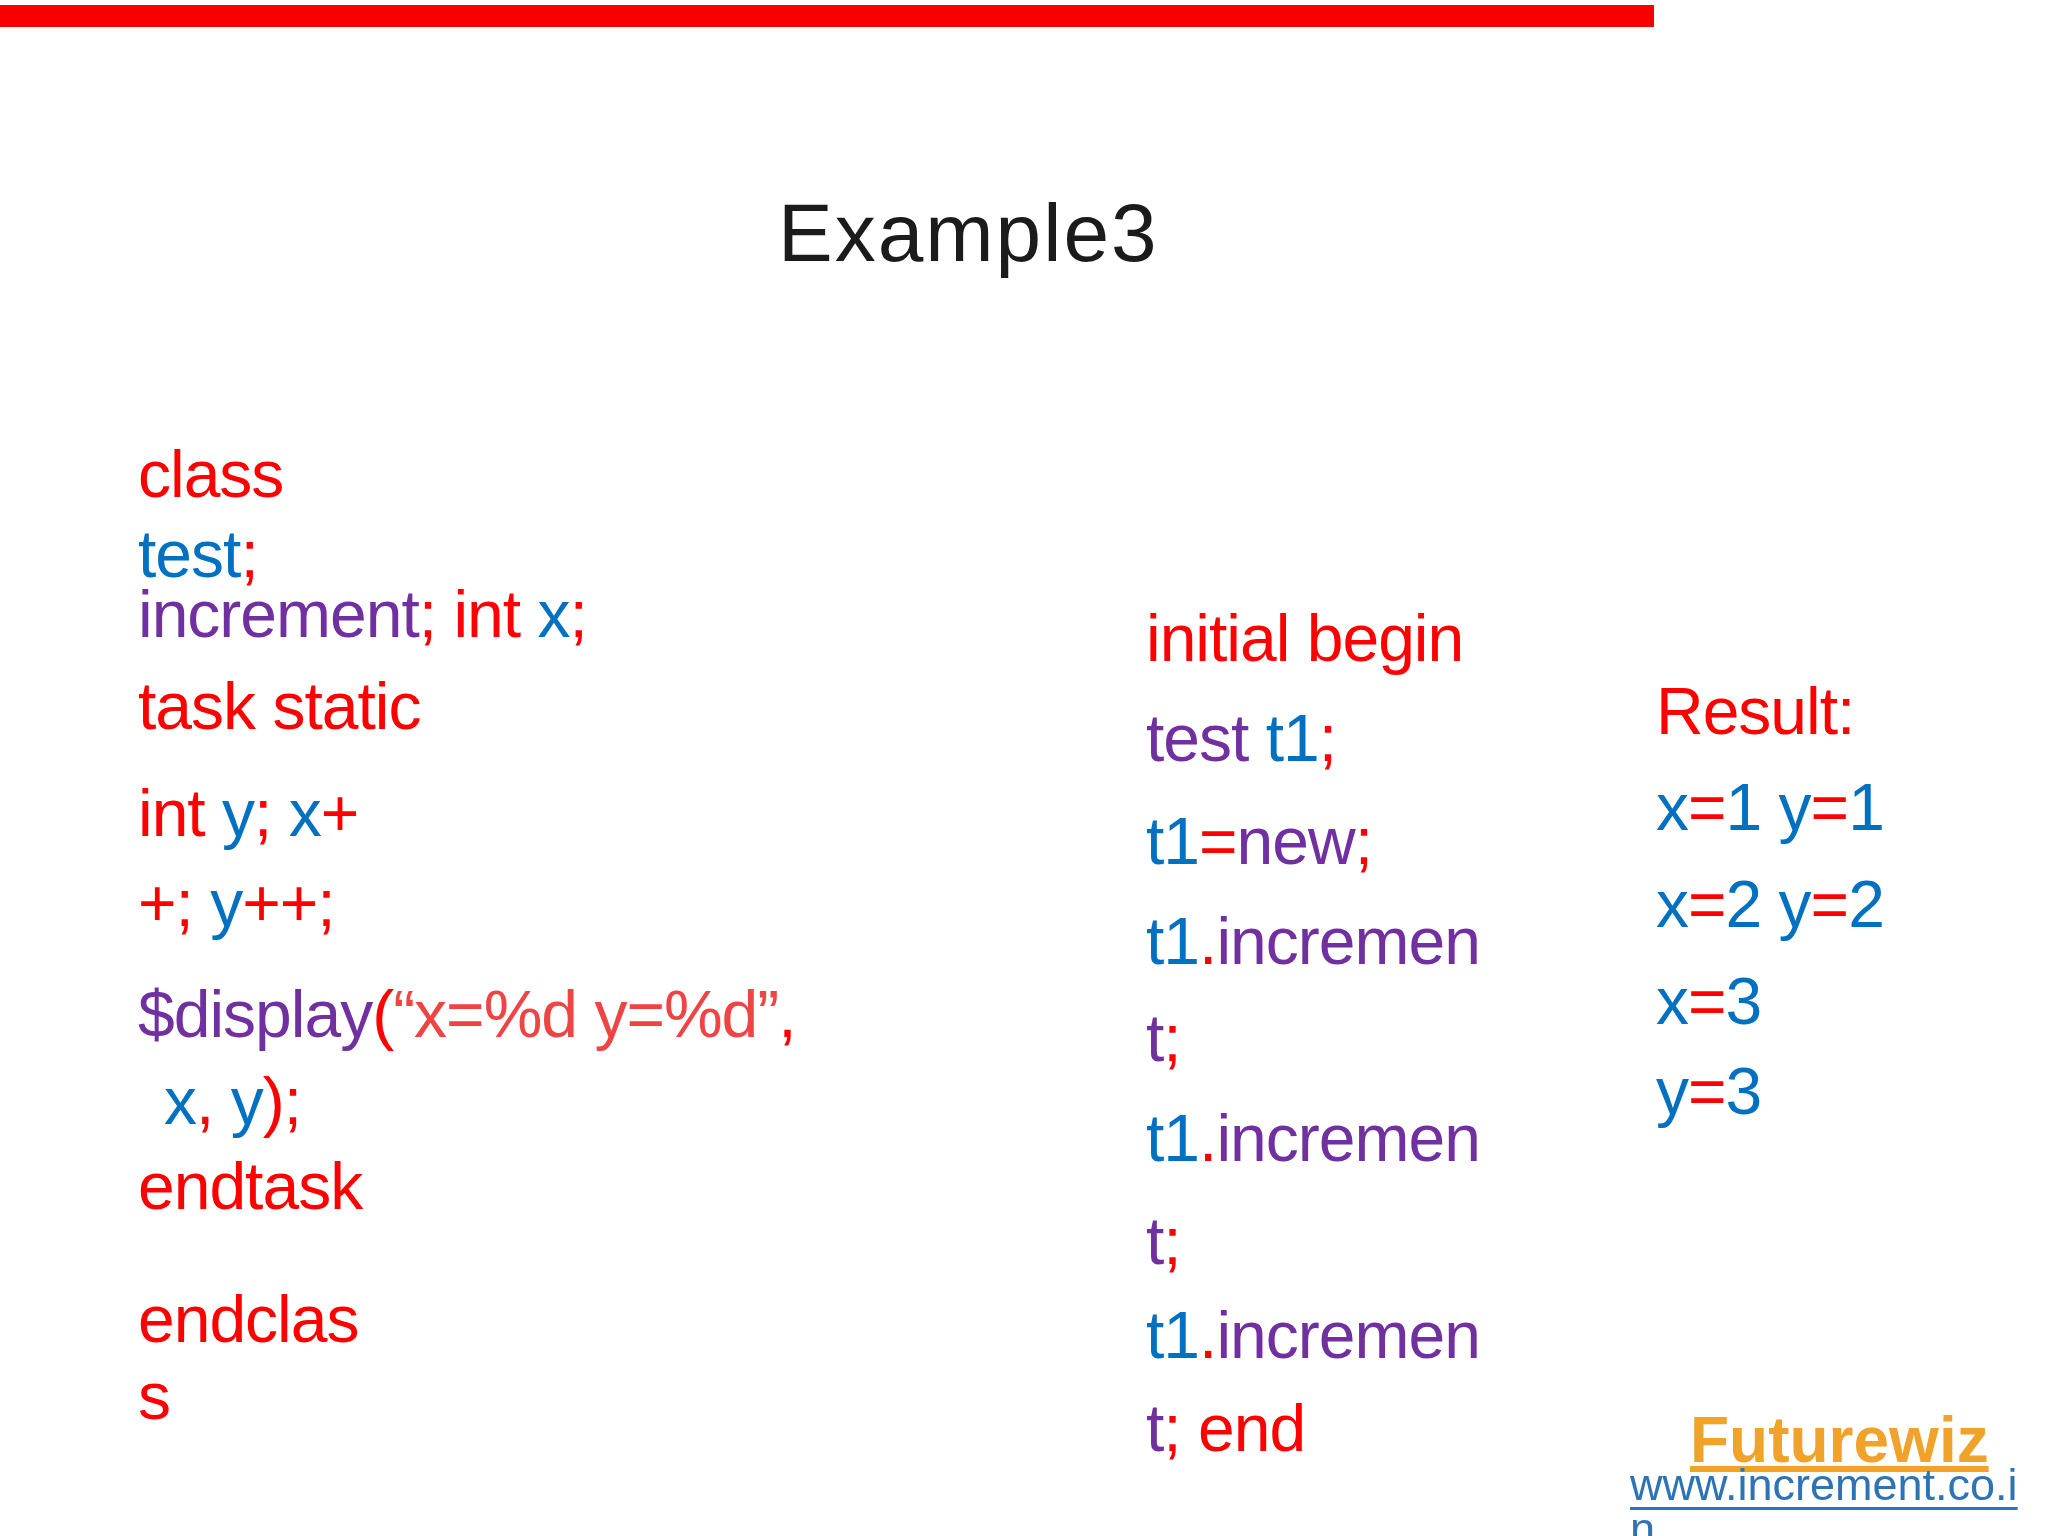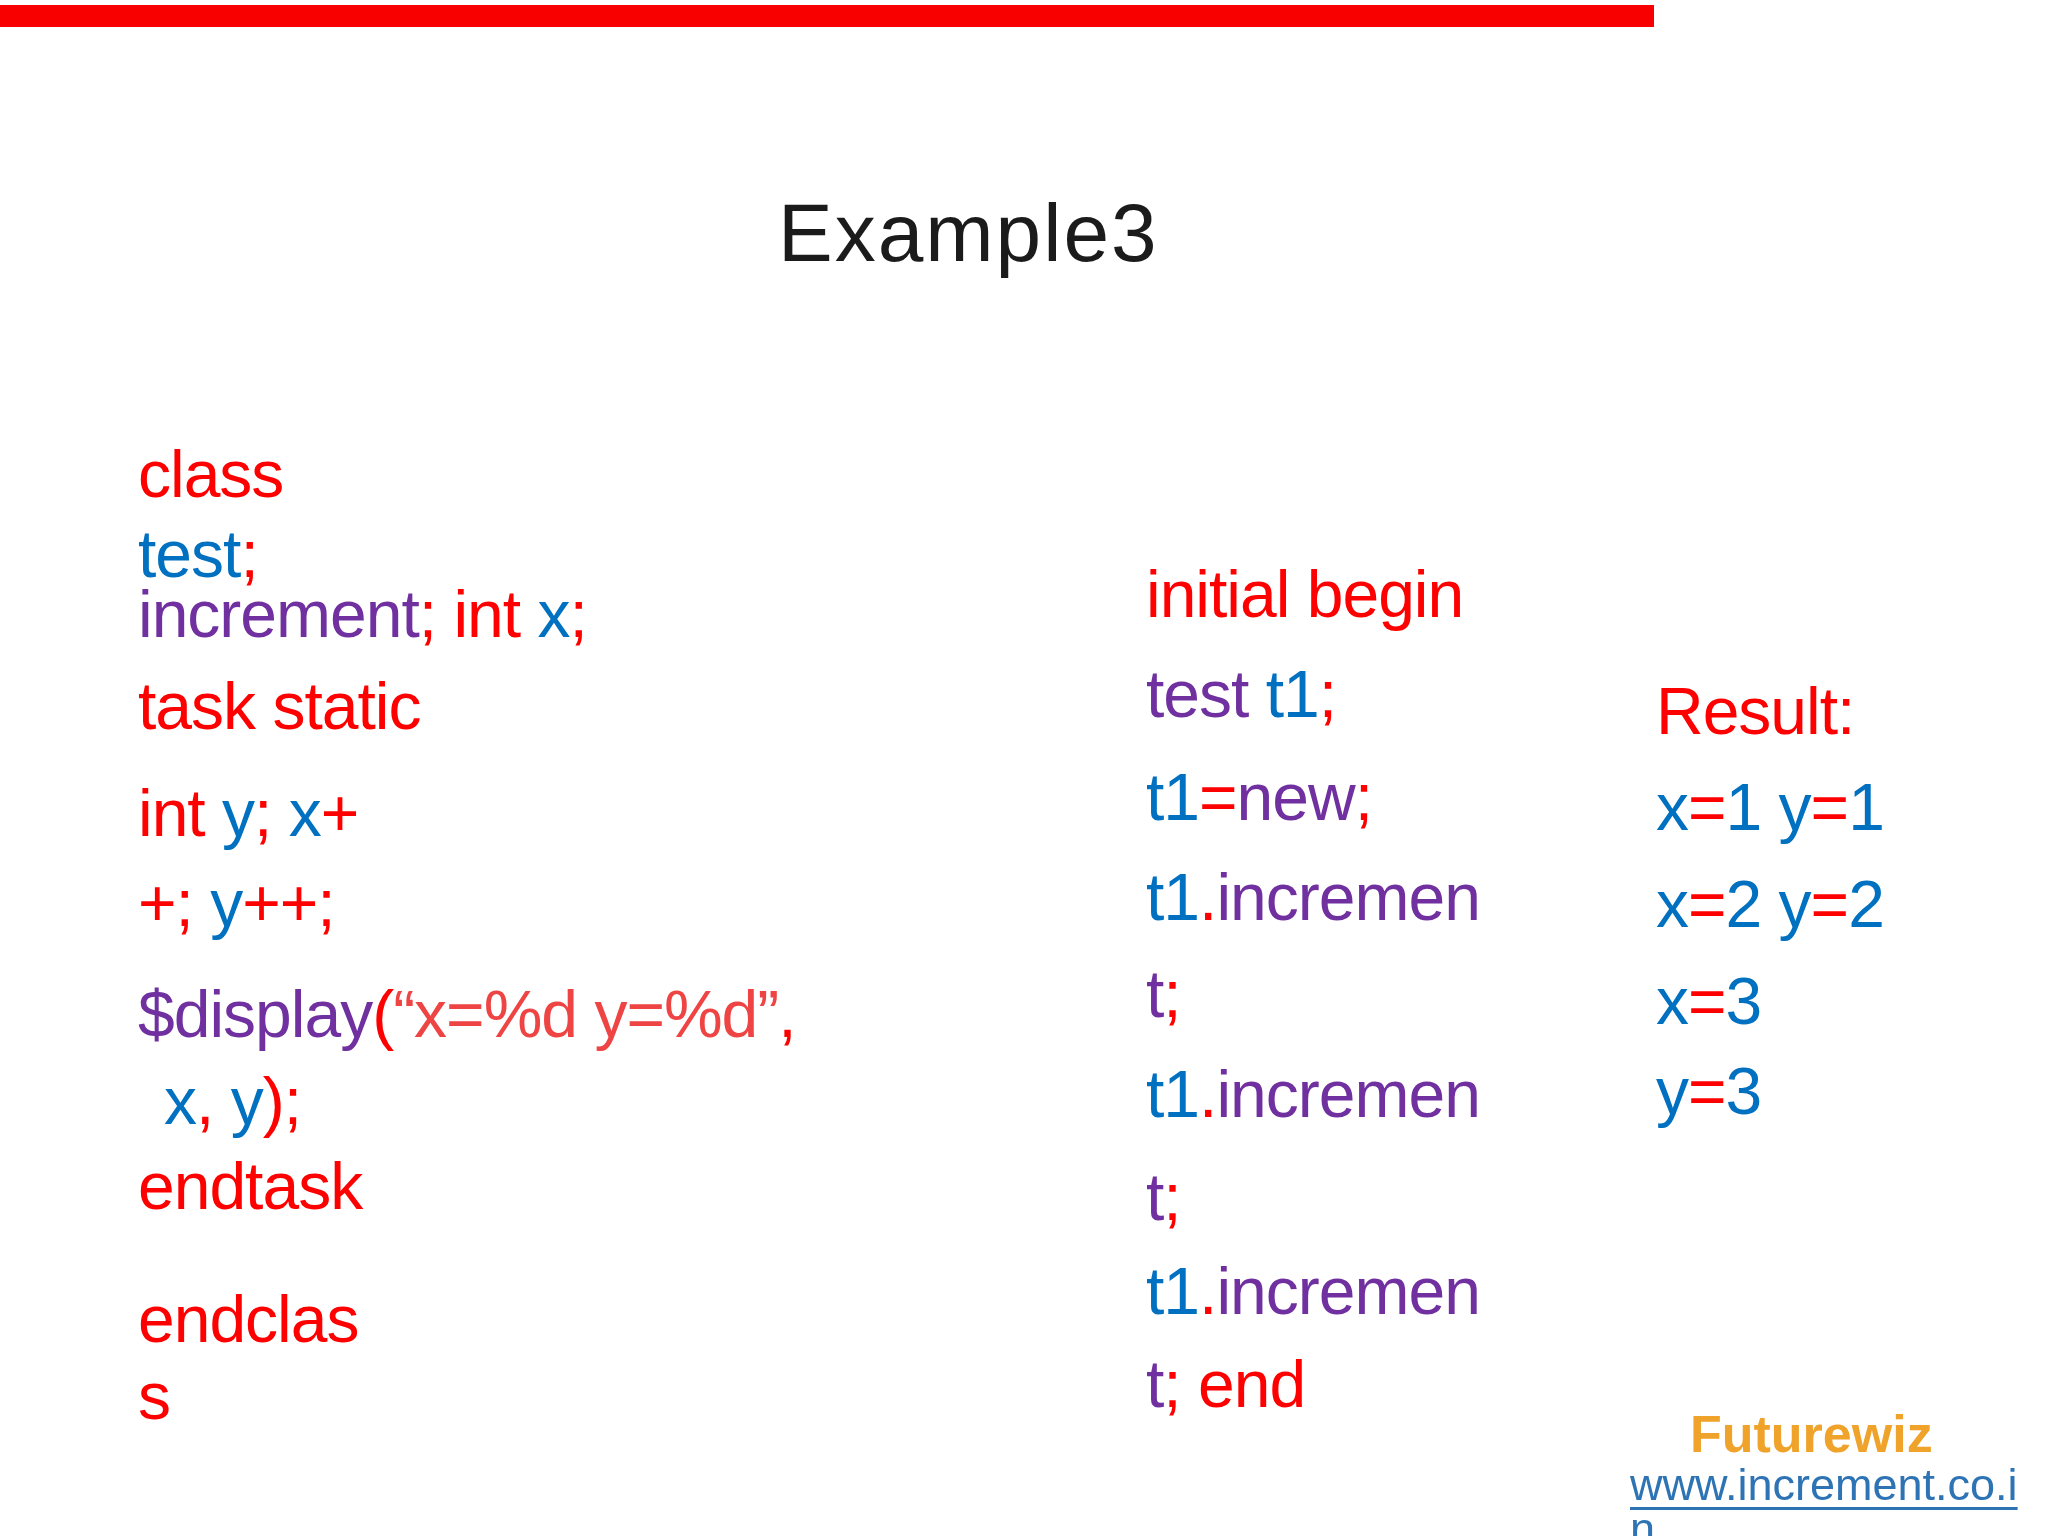--- a/index.html
+++ b/index.html
@@ -30,21 +30,21 @@
   #left .line:nth-child(4){top:673px}
   #left .line:nth-child(5){top:780px}
   #left .line:nth-child(6){top:870px}
   #left .line:nth-child(7){top:981px}
   #left .line:nth-child(8){top:1068px;margin-left:164px;}
   #left .line:nth-child(9){top:1153px}
   #left .line:nth-child(10){top:1286px}
   #left .line:nth-child(11){top:1363px}
 
   
-  #middle .line{margin-left:1146px;}
+  #middle .line{margin-left:1146px;margin-top:44px;}
   #middle .line:nth-child(1){top:561px}
   #middle .line:nth-child(2){top:661px}
   #middle .line:nth-child(3){top:764px}
   #middle .line:nth-child(4){top:864px}
   #middle .line:nth-child(5){top:961px}
   #middle .line:nth-child(6){top:1061px}
   #middle .line:nth-child(7){top:1164px}
   #middle .line:nth-child(8){top:1258px}
   #middle .line:nth-child(9){top:1351px}
 
@@ -52,21 +52,21 @@
   #results .line{margin-left:1656px;}
   #results .line:nth-child(1){top:678px}
   #results .line:nth-child(2){top:774px}
   #results .line:nth-child(3){top:871px}
   #results .line:nth-child(4){top:968px}
   #results .line:nth-child(5){top:1058px}
 
   
   #brand{
     position:absolute;left:1690px;top:1408px;color:#EFA32B;
-    font-size:52px;font-weight:700;line-height:1;white-space:pre;
+    font-size:64px;font-weight:700;line-height:1;white-space:pre;text-decoration:underline;
   }
   .weblink{
     position:absolute;left:1630px;color:#2E74B5;font-size:45px;line-height:1;
     white-space:pre;text-decoration:underline;text-decoration-thickness:3px;
     text-underline-offset:7px;cursor:pointer;
   }
   #link1{top:1462px}
   #link2{top:1506px}
 </style>
 </head>

